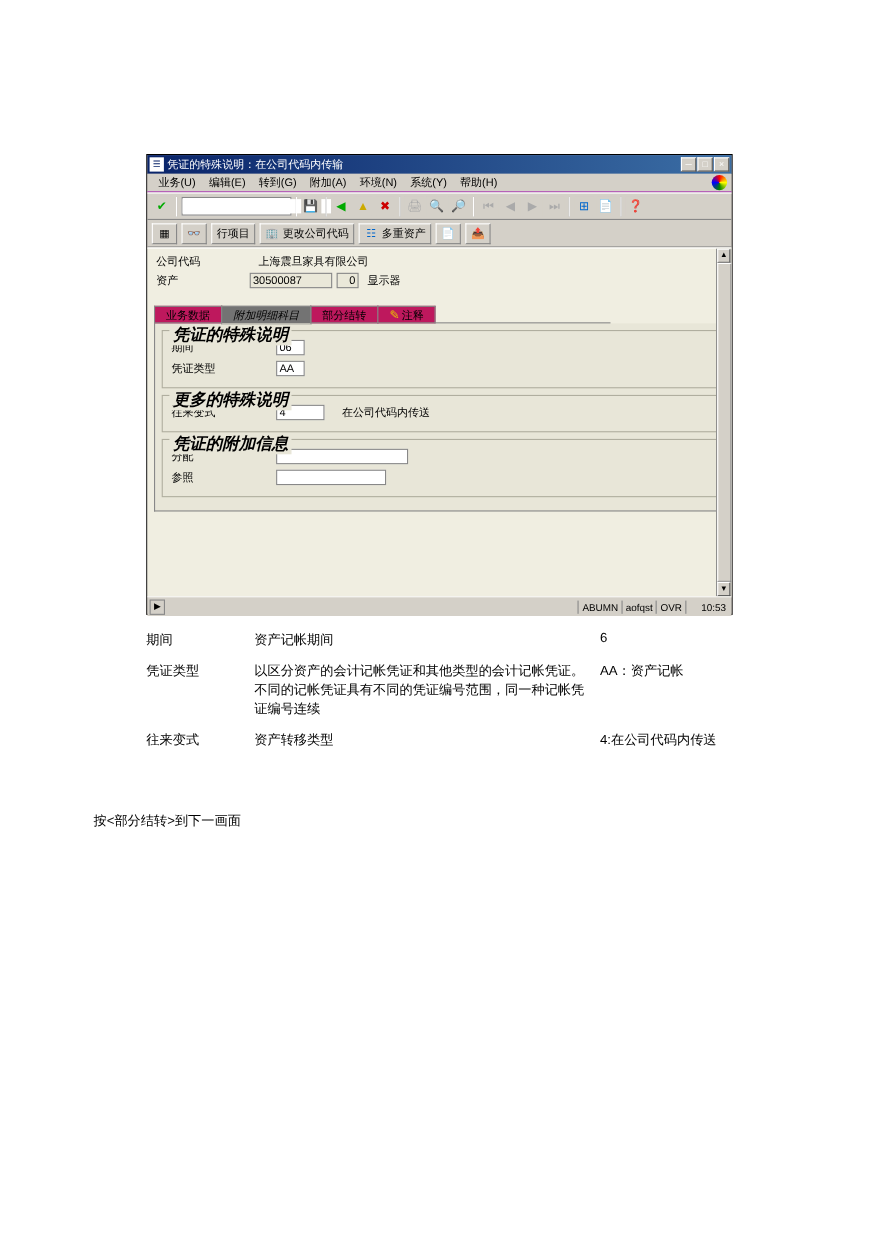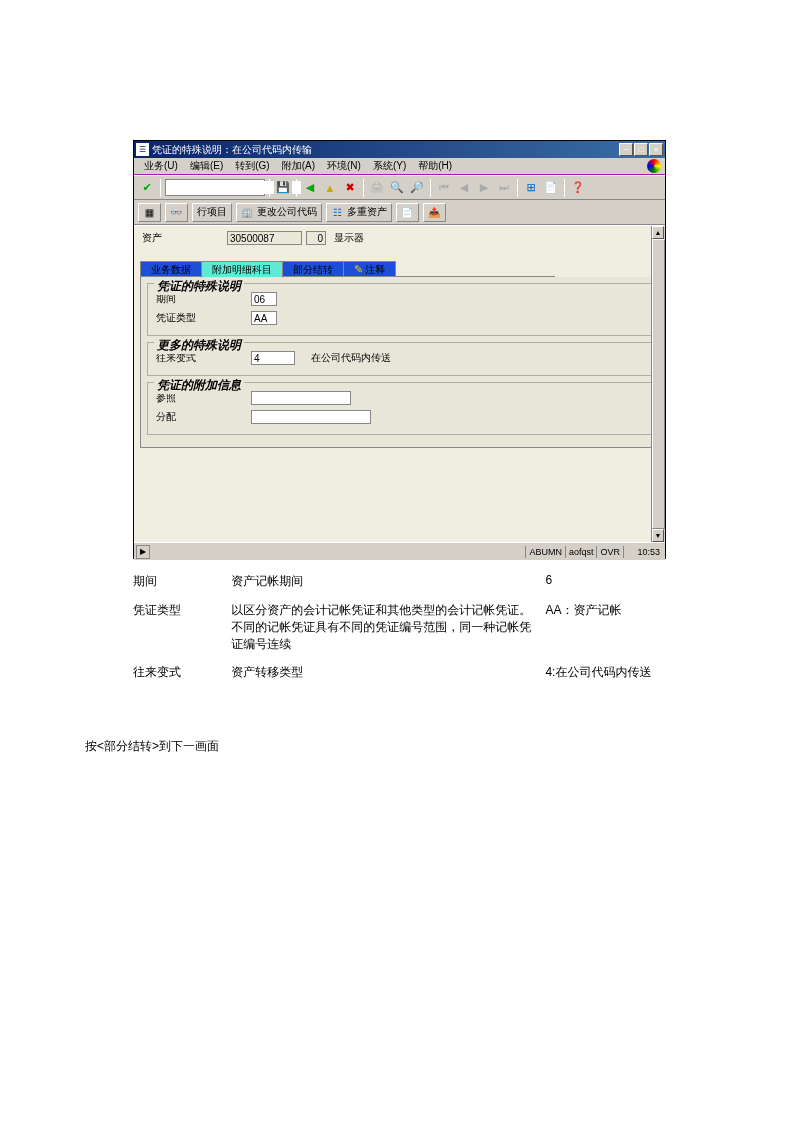--- a/index.html
+++ b/index.html
@@ -26,27 +26,27 @@
   .toolbar2 { height: 25px; background: #d4d0c8; border-bottom: 1px solid #888; display: flex; align-items: center; padding: 2px 4px; gap: 4px; font-size: 10px; }
   .tb2-btn { height: 19px; background: #d4d0c8; border: 1px solid #fff; border-right-color: #888; border-bottom-color: #888; padding: 1px 4px; display: flex; align-items: center; gap: 3px; cursor: pointer; }
   .tb2-icon { width: 13px; height: 13px; display: inline-flex; align-items: center; justify-content: center; }
   .content-area { position: relative; height: 317px; background: #f0eee1; border-top: 1px solid #fff; overflow: hidden; }
   .header-fields { padding: 4px 8px; font-size: 10px; }
   .field-row { display: flex; align-items: center; height: 16px; margin-bottom: 1px; }
   .field-label { width: 85px; }
   .field-input { height: 14px; background: #eae8d9; border: 1px solid #888; padding: 0 2px; font-size: 10px; font-family: inherit; }
   .field-text { padding-left: 8px; }
   .tab-strip { display: flex; align-items: flex-end; padding: 10px 6px 0 6px; height: 26px; position: relative; }
-  .tab { height: 16px; padding: 1px 10px; background: #1d4ed8; border: 1px solid #888; border-bottom: none; font-size: 10px; cursor: pointer; margin-right: -1px; position: relative; }
-  .tab.active { background: #5eead4; border-bottom: 1px solid #e8e6d8; z-index: 2; margin-bottom: -1px; height: 17px; }
+  .tab { height: 16px; padding: 1px 10px; background: #be185d; border: 1px solid #888; border-bottom: none; font-size: 10px; cursor: pointer; margin-right: -1px; position: relative; }
+  .tab.active { background: #737373; border-bottom: 1px solid #e8e6d8; z-index: 2; margin-bottom: -1px; height: 17px; font-style: italic; }
   .tab .note-icon { color: #ecc500; font-size: 11px; margin-right: 2px; }
   .tab-underline { position: absolute; left: 6px; right: 110px; bottom: 0; height: 1px; background: #888; }
   .tab-panel { margin: 0 6px 6px 6px; background: #e8e6d8; border: 1px solid #888; border-top: none; padding: 6px; }
   .groupbox { border: 1px solid #b0ae9f; background: #e8e6d8; padding: 4px 8px 6px 8px; margin-bottom: 6px; position: relative; }
-  .groupbox-title { position: absolute; top: -6px; left: 6px; background: #e8e6d8; padding: 0 3px; font-size: 12px; font-weight: bold; font-style: italic; }
+  .groupbox-title { position: absolute; top: -6px; left: 6px; background: #e8e6d8; padding: 0 3px; font-size: 15px; font-weight: bold; font-style: italic; }
   .gb-row { display: flex; align-items: center; height: 16px; margin: 3px 0; font-size: 10px; }
   .gb-label { width: 95px; }
   .gb-input { height: 14px; background: #fff; border: 1px solid #888; padding: 0 2px; font-size: 10px; font-family: inherit; }
   .scrollbar-v { position: absolute; right: 0; top: 0; width: 14px; height: 100%; background: #d4d0c8; border-left: 1px solid #888; }
   .sb-btn { width: 12px; height: 13px; background: #d4d0c8; border: 1px solid #fff; border-right-color: #555; border-bottom-color: #555; display: flex; align-items: center; justify-content: center; font-size: 7px; }
   .sb-track { position: absolute; top: 13px; bottom: 13px; left: 0; right: 0; background: #e8e8e8; }
   .sb-thumb { position: absolute; top: 0; left: 0; right: 0; height: 100%; background: #d4d0c8; border: 1px solid #fff; border-right-color: #888; border-bottom-color: #888; }
   .sb-btn.bottom { position: absolute; bottom: 0; }
   .statusbar { height: 18px; background: #d4d0c8; border-top: 1px solid #fff; display: flex; align-items: center; font-size: 9px; padding: 0 2px; }
   .status-left { flex: 1; display: flex; align-items: center; }
@@ -137,20 +137,24 @@
           <span class="tb2-icon">📄</span>
         </div>
       <div class="tb2-btn">
           <span class="tb2-icon">📤</span>
         </div>
     </div>
 
     <div class="content-area">
       <div class="header-fields">
         <div class="field-row">
+          <div class="field-label">公司代码</div>
+          <div class="field-text">上海震旦家具有限公司</div>
+        </div>
+        <div class="field-row">
           <div class="field-label">资产</div>
           <input class="field-input" style="width: 75px;" value="30500087">
           <input class="field-input" style="width: 20px; margin-left: 4px; text-align: right;" value="0">
           <div class="field-text">显示器</div>
         </div>
       </div>
 
       <div class="tab-strip">
         <div class="tab">业务数据</div>
         <div class="tab active">附加明细科目</div>
@@ -177,26 +181,26 @@
           <div class="gb-row">
             <div class="gb-label">往来变式</div>
             <input class="gb-input" style="width: 44px;" value="4">
             <div style="padding-left:16px">在公司代码内传送</div>
           </div>
         </div>
 
         <div class="groupbox">
           <div class="groupbox-title">凭证的附加信息</div>
           <div class="gb-row">
+            <div class="gb-label">分配</div>
+            <input class="gb-input" style="width: 120px;" value="">
+          </div>
+          <div class="gb-row">
             <div class="gb-label">参照</div>
             <input class="gb-input" style="width: 100px;" value="">
-          </div>
-          <div class="gb-row">
-            <div class="gb-label">分配</div>
-            <input class="gb-input" style="width: 120px;" value="">
           </div>
         </div>
       </div>
 
       <div class="scrollbar-v">
         <div class="sb-btn">▲</div>
         <div class="sb-track">
           <div class="sb-thumb"></div>
         </div>
         <div class="sb-btn bottom">▼</div>

